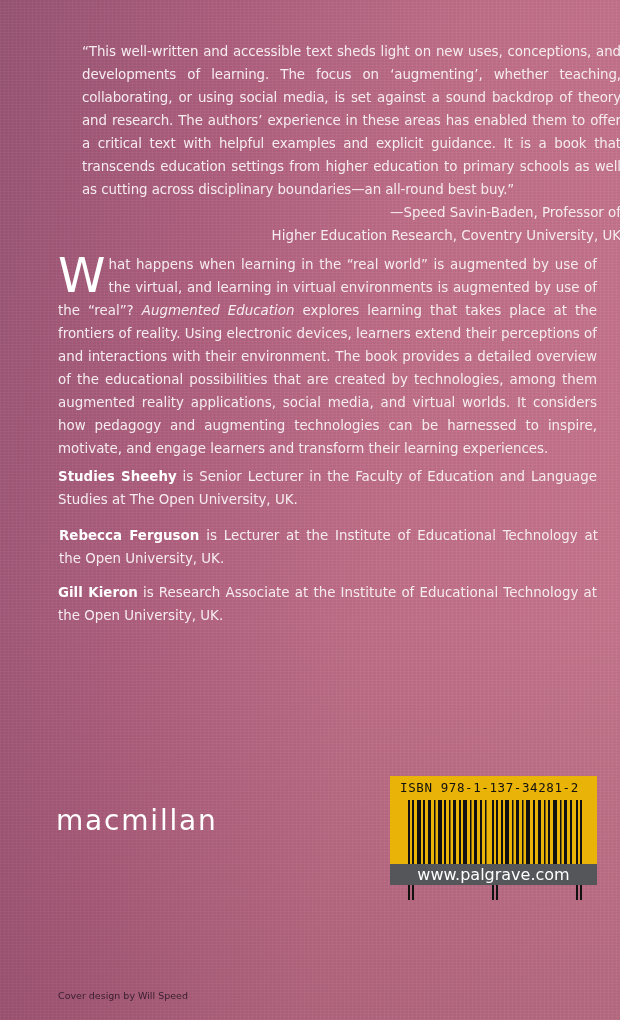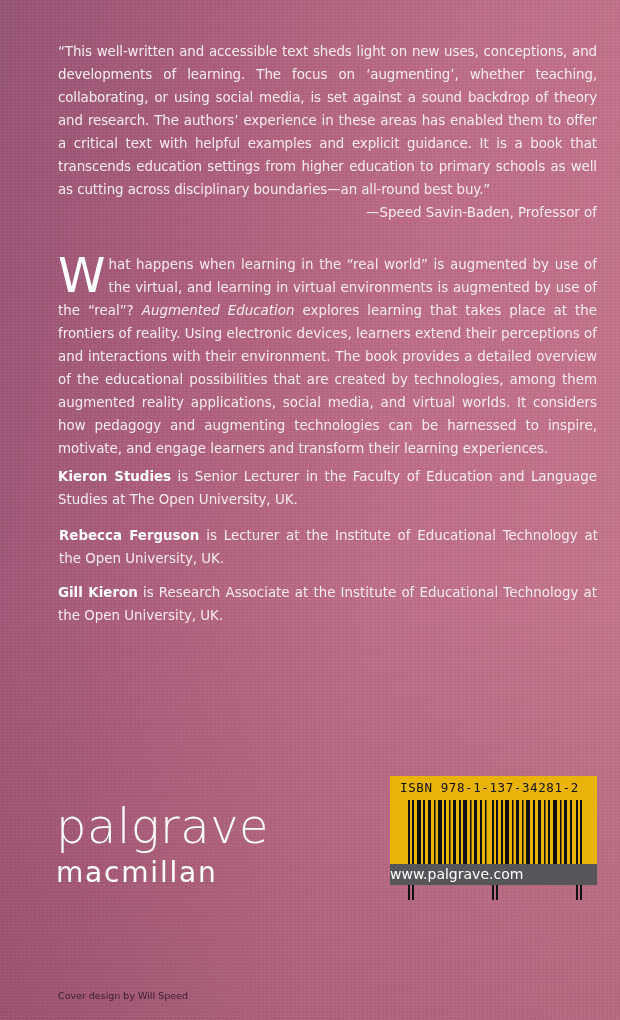--- a/index.html
+++ b/index.html
@@ -13,21 +13,21 @@
     color: #f6ecef;
   }
   .overlay {
     position: absolute; inset: 0;
     background: linear-gradient(180deg, rgba(0,0,0,0) 0%, rgba(0,0,0,0) 60%, rgba(40,0,20,0.10) 100%);
     pointer-events: none;
   }
   .block { position: absolute; left: 58px; width: 539px; font-size: 13.4px; line-height: 23px; }
   .justify { text-align: justify; text-align-last: left; }
 
-  #quote { top: 40px; }
+  #quote { top: 40px; margin-left: 24px; }
   #quote .text { text-align: justify; letter-spacing: -0.1px; }
   #quote .attrib { text-align: right; }
 
   #desc { top: 253px; }
   #desc .dropcap {
     float: left; font-size: 48px; line-height: 40px; margin: 2px 3px 0 0;
     color: #ffffff; font-family: "DejaVu Sans", sans-serif; font-weight: normal;
   }
   #desc em { font-style: italic; margin-top: 25px; }
 
@@ -51,43 +51,43 @@
     position: absolute; left: 10px; top: 4px; font-family: "DejaVu Sans Mono", monospace;
     font-size: 12.5px; color: #111; letter-spacing: 0.6px;
   }
   #bars { position: absolute; left: 18px; top: 24px; width: 180px; height: 100px; }
   #ean-digits {
     position: absolute; left: 6px; top: 100px; font-family: "DejaVu Sans", sans-serif;
     font-size: 19px; color: #111; letter-spacing: 1.2px; white-space: pre;
   }
   #url-band {
     position: absolute; left: 0; bottom: 0; width: 100%; height: 21px; background: #555659;
-    color: #ffffff; font-size: 14px; line-height: 21px;
+    color: #ffffff; font-size: 16px; text-align: center; line-height: 21px;
   }
 </style>
 </head>
 <body>
 
 <div class="overlay"></div>
 
 <section id="quote" class="block">
   <div class="text">“This well-written and accessible text sheds light on new uses, conceptions, and developments of learning. The focus on ‘augmenting’, whether teaching, collaborating, or using social media, is set against a sound backdrop of theory and research. The authors’ experience in these areas has enabled them to offer a critical text with helpful examples and explicit guidance. It is a book that transcends education settings from higher education to primary schools as well as cutting across disciplinary boundaries—an all-round best buy.”</div>
   <div class="attrib">—Speed Savin-Baden, Professor of</div>
+  <div class="attrib">Higher Education Research, Coventry University, UK</div>
 </section>
 
 <section id="desc" class="block justify">
   <span class="dropcap">W</span><span>hat happens when learning in the “real world” is augmented by use of the virtual, and learning in virtual environments is augmented by use of the “real”? </span><em>Augmented Education</em><span> explores learning that takes place at the frontiers of reality. Using electronic devices, learners extend their perceptions of and interactions with their environment. The book provides a detailed overview of the educational possibilities that are created by technologies, among them augmented reality applications, social media, and virtual worlds. It considers how pedagogy and augmenting technologies can be harnessed to inspire, motivate, and engage learners and transform their learning experiences.</span>
 </section>
 
-<p id="bio-0" class="bio" style="margin:0"><b>Kieron Studies</b><span> is Senior Lecturer in the Faculty of Education and Language Studies at The Open University, UK.</span></p>
+<p id="bio-0" class="bio" style="margin:0"><b>Studies Sheehy</b><span> is Senior Lecturer in the Faculty of Education and Language Studies at The Open University, UK.</span></p>
 <p id="bio-1" class="bio" style="margin:1px"><b>Rebecca Ferguson</b><span> is Lecturer at the Institute of Educational Technology at the Open University, UK.</span></p>
 <p id="bio-2" class="bio" style="margin:0"><b>Gill Kieron</b><span> is Research Associate at the Institute of Educational Technology at the Open University, UK.</span></p>
 
 <div id="logo">
-  <div class="l1">palgrave</div>
   <div class="l2">macmillan</div>
 </div>
 
 <div id="credit">Cover design by Will Speed</div>
 
 <div id="barcode-box">
   <div id="isbn-text">ISBN 978-1-137-34281-2</div>
   <svg id="bars" viewBox="0 0 180 100" preserveAspectRatio="none">
     <g fill="#111">
       <rect x="0" y="0" width="2" height="100"></rect>

